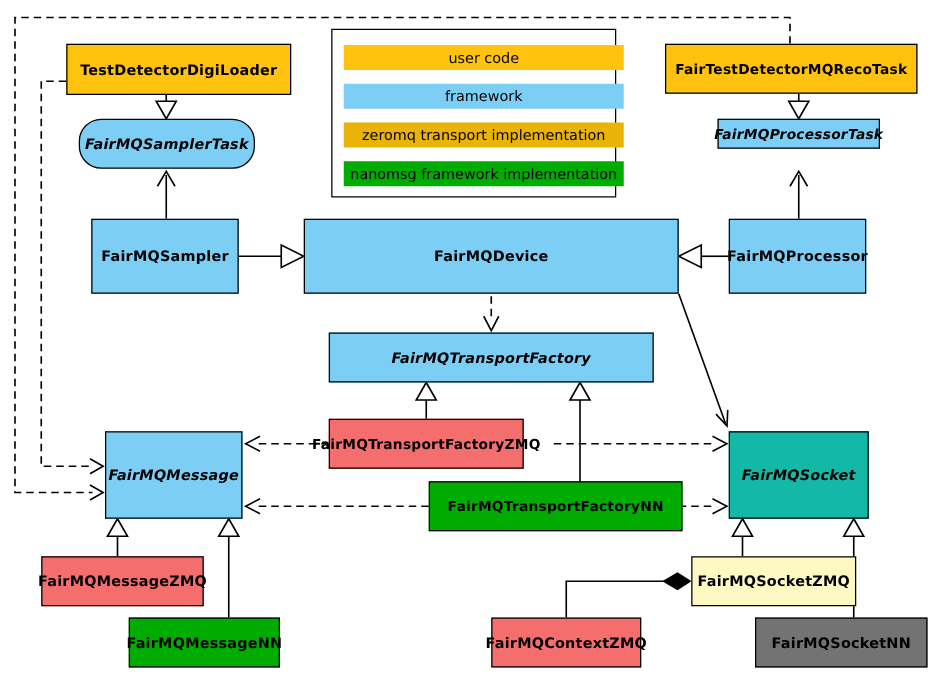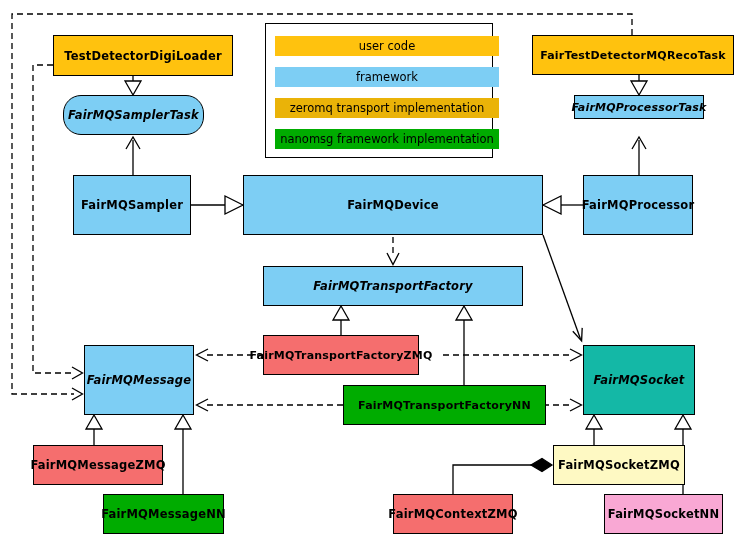--- a/index.html
+++ b/index.html
@@ -217,17 +217,17 @@
     </div>
 
   <div class="node" style="left: 393px; top: 494px; width: 120px; height: 40px; background-color: rgb(245, 110, 110);">
       <span>FairMQContextZMQ</span>
     </div>
 
   <div class="node" style="left: 553px; top: 445px; width: 132px; height: 40px; background-color: #fef9c3;">
       <span>FairMQSocketZMQ</span>
     </div>
 
-  <div class="node" style="left: 604px; top: 494px; width: 119px; height: 40px; background-color: #f9a8d4;">
+  <div class="node" style="left: 604px; top: 494px; width: 138px; height: 40px; background-color: #737373;">
       <span>FairMQSocketNN</span>
     </div>
 
 </div>
 
 </body></html>

